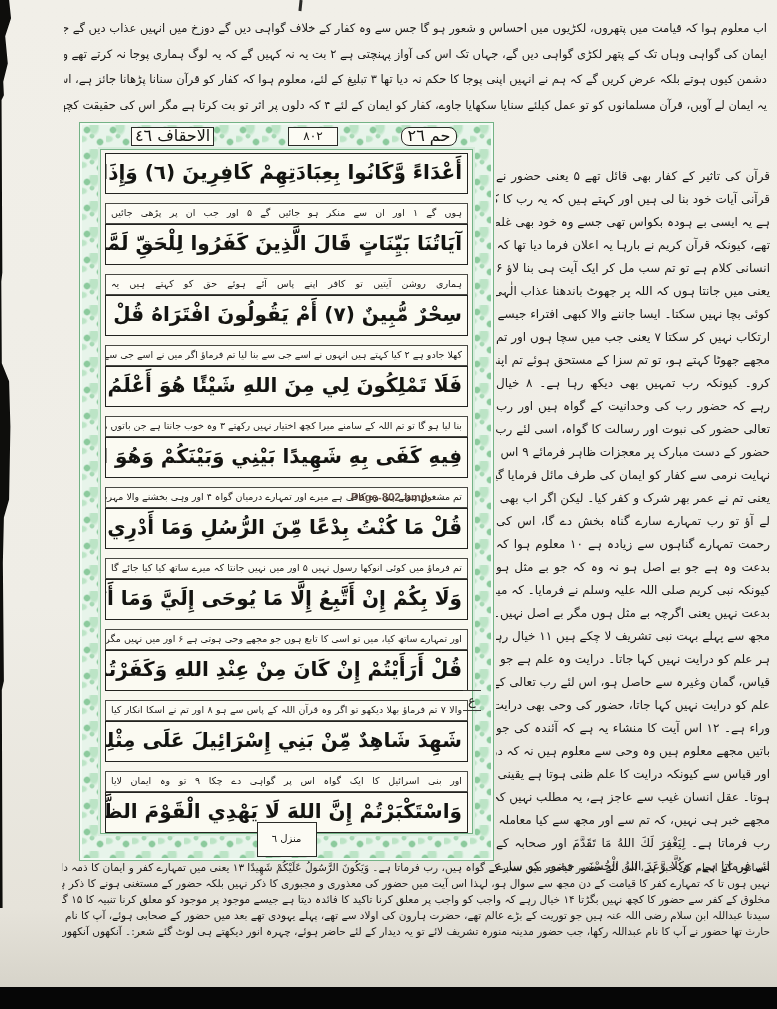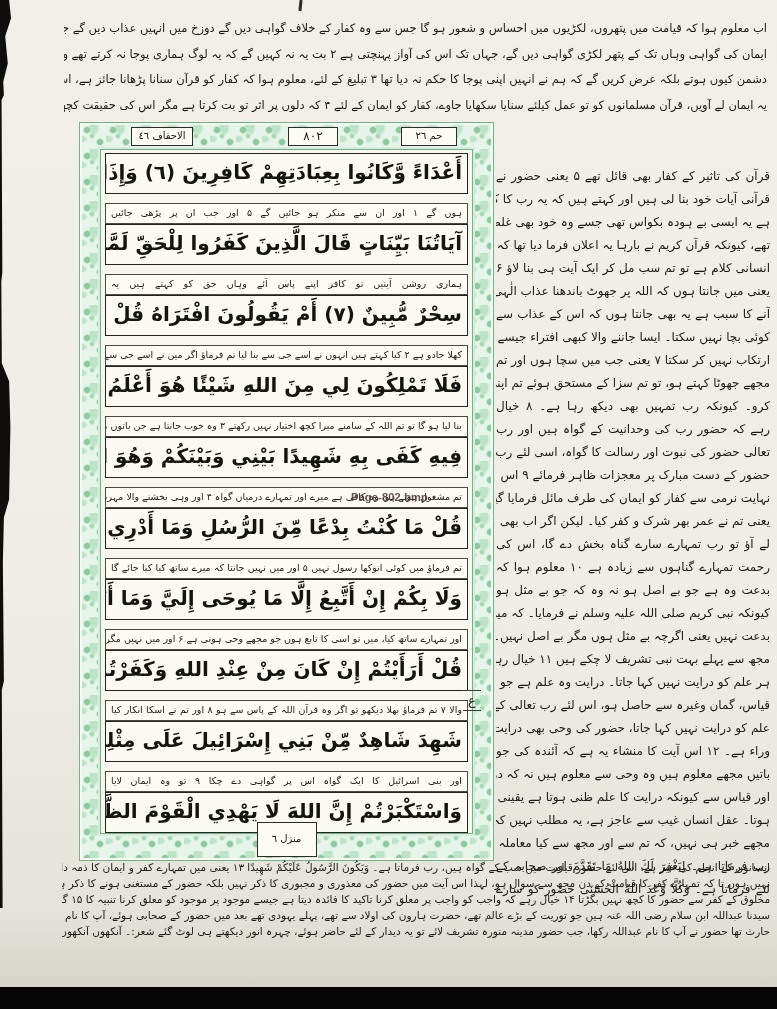--- a/index.html
+++ b/index.html
@@ -55,26 +55,26 @@
     box-shadow: inset 0 0 0 2px #f2faf3;
   }
   .frame-inner {
     position:absolute; left:20px; right:20px; top:26px; bottom:26px;
     background:#f8f7ef; border:1px solid #74b286; box-shadow:0 0 0 2px #d7ecdc;
     padding:3px 4px; display:flex; flex-direction:column; justify-content:space-between; overflow:hidden;
   }
 
   .hdr-box {
     position:absolute; top:4px; height:17px; background:#fcfbf4; border:1px solid #2b2b28;
-    font-size:10px; line-height:16px; text-align:center; color:#151512; direction:rtl; z-index:3;
+    font-size:16px; line-height:16px; text-align:center; color:#151512; direction:rtl; z-index:3;
     padding:0 3px; white-space:nowrap;
   }
   .hdr-surah { left:51px;  min-width:54px; }
   .hdr-page  { left:208px; min-width:42px; font-size:12px; }
-  .hdr-juz   { right:36px; min-width:48px; }
+  .hdr-juz   { right:36px; min-width:48px;border-radius:8px; }
 
   .manzil-box {
     position:absolute; bottom:3px; left:50%; transform:translateX(-50%);
     height:17px; min-width:50px; background:#fcfbf4; border:1px solid #2b2b28;
     font-size:10px; line-height:16px; text-align:center; color:#151512; direction:rtl; z-index:3; padding:8px 4px;
   }
 
   
   .arabic-line {
     height:39px; border:1px solid #232320; background:#fbfaf2;
@@ -123,21 +123,21 @@
 
     <div class="frame-inner">
 
         <div>
           <div class="arabic-line">أَعْدَاءً وَّكَانُوا بِعِبَادَتِهِمْ كَافِرِينَ (٦) وَإِذَا تُتْلَى عَلَيْهِمْ</div>
           <div class="urdu-line">ہوں گے ۱ اور ان سے منکر ہو جائیں گے ۵ اور جب ان پر پڑھی جائیں</div>
         </div>
 
         <div>
           <div class="arabic-line">آيَاتُنَا بَيِّنَاتٍ قَالَ الَّذِينَ كَفَرُوا لِلْحَقِّ لَمَّا جَاءَهُمْ هَذَا</div>
-          <div class="urdu-line">ہماری روشن آیتیں تو کافر اپنے پاس آئے وہاں حق کو کہتے ہیں یہ</div>
+          <div class="urdu-line">ہماری روشن آیتیں تو کافر اپنے پاس آئے ہوئے حق کو کہتے ہیں یہ</div>
         </div>
 
         <div>
           <div class="arabic-line">سِحْرٌ مُّبِينٌ (٧) أَمْ يَقُولُونَ افْتَرَاهُ قُلْ إِنِ افْتَرَيْتُهُ</div>
           <div class="urdu-line">کھلا جادو ہے ۲ کیا کہتے ہیں انہوں نے اسے جی سے بنا لیا تم فرماؤ اگر میں نے اسے جی سے</div>
         </div>
 
         <div>
           <div class="arabic-line">فَلَا تَمْلِكُونَ لِي مِنَ اللهِ شَيْئًا هُوَ أَعْلَمُ بِمَا تُفِيضُونَ</div>
           <div class="urdu-line">بنا لیا ہو گا تو تم اللہ کے سامنے میرا کچھ اختیار نہیں رکھتے ۳ وہ خوب جانتا ہے جن باتوں میں</div>
@@ -191,21 +191,20 @@
       <div class="t-line">قرآنی آیات خود بنا لی ہیں اور کہتے ہیں کہ یہ رب کا کلام</div>
 
       <div class="t-line">ہے یہ ایسی بے ہودہ بکواس تھی جسے وہ خود بھی غلط مانتے</div>
 
       <div class="t-line">تھے، کیونکہ قرآن کریم نے بارہا یہ اعلان فرما دیا تھا کہ اگر یہ</div>
 
       <div class="t-line">انسانی کلام ہے تو تم سب مل کر ایک آیت ہی بنا لاؤ ۶</div>
 
       <div class="t-line">یعنی میں جانتا ہوں کہ اللہ پر جھوٹ باندھنا عذاب الٰہی</div>
 
-      <div class="t-line">آنے کا سبب ہے یہ بھی جانتا ہوں کہ اس کے عذاب سے</div>
 
       <div class="t-line">کوئی بچا نہیں سکتا۔ ایسا جاننے والا کبھی افتراء جیسے جرم کا</div>
 
       <div class="t-line">ارتکاب نہیں کر سکتا ۷ یعنی جب میں سچا ہوں اور تم</div>
 
       <div class="t-line">مجھے جھوٹا کہتے ہو، تو تم سزا کے مستحق ہوئے تم اپنی فکر</div>
 
       <div class="t-line">کرو۔ کیونکہ رب تمہیں بھی دیکھ رہا ہے۔ ۸ خیال</div>
 
       <div class="t-line">رہے کہ حضور رب کی وحدانیت کے گواہ ہیں اور رب</div>

